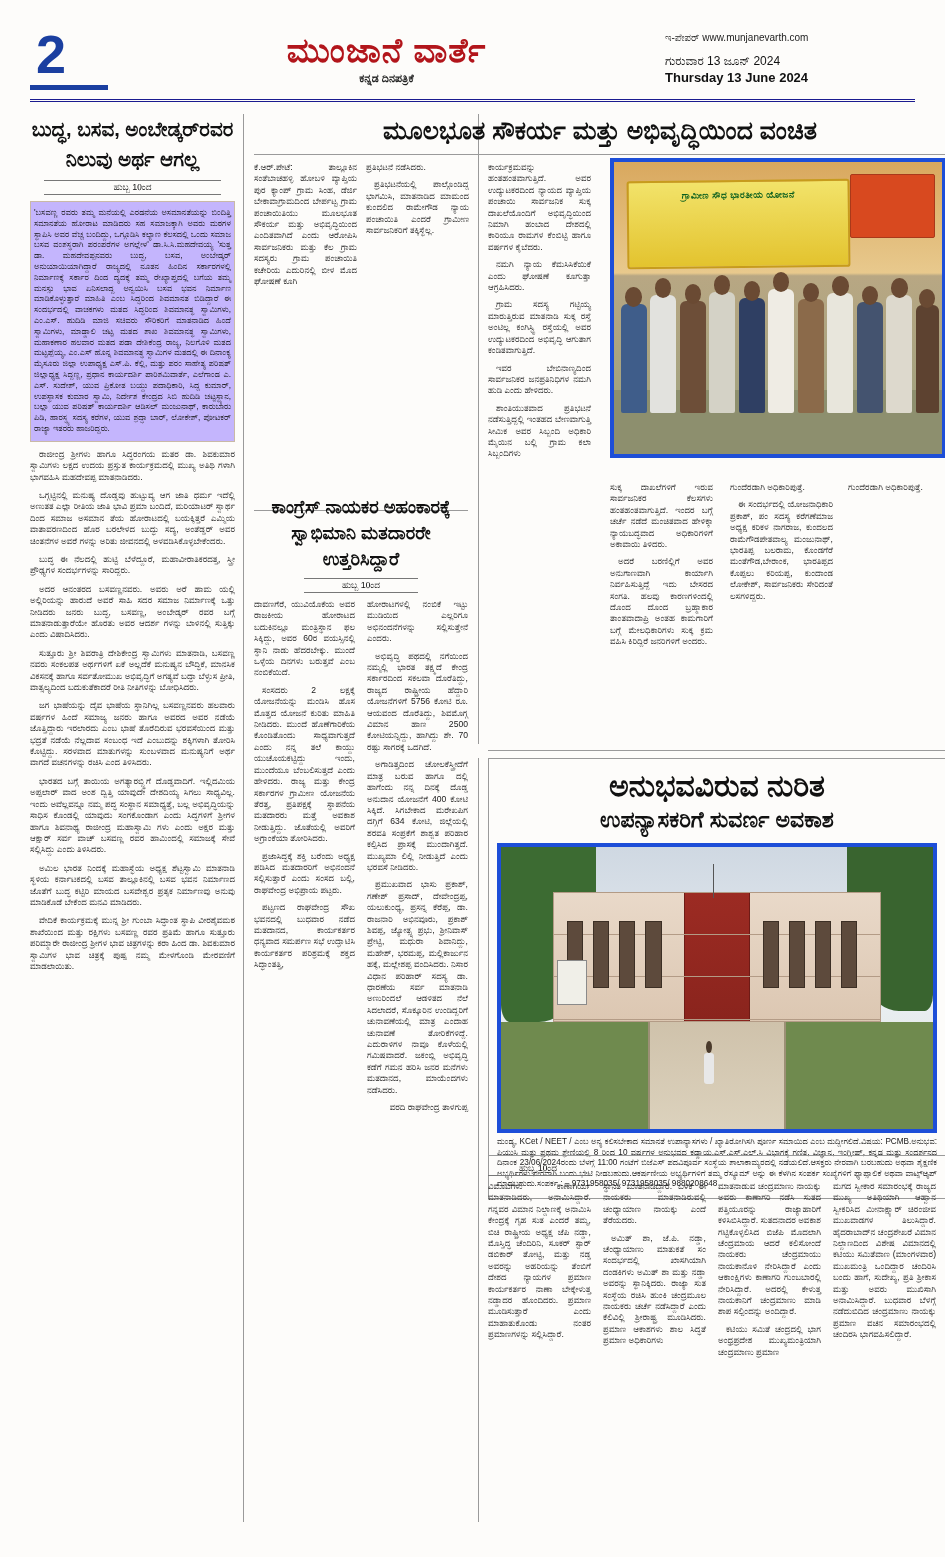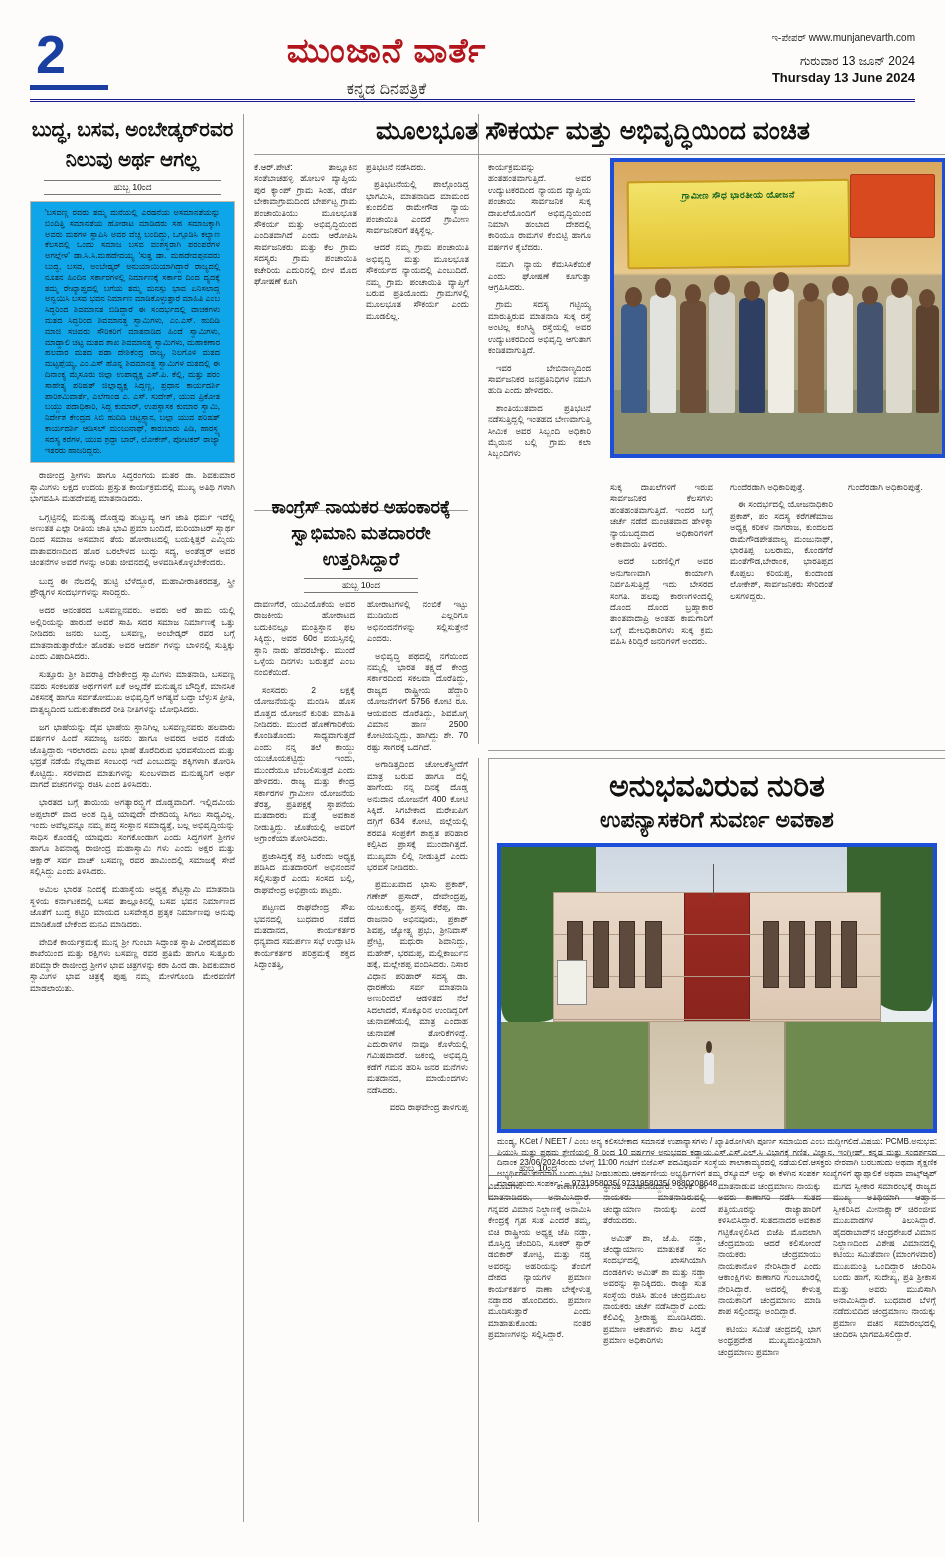--- a/index.html
+++ b/index.html
@@ -42,27 +42,28 @@
     padding-top: 4px;
   }
   .mast-title {
     font-size: 34px;
     font-weight: bold;
     color: #b2151b;
     letter-spacing: 1px;
     line-height: 36px;
   }
   .mast-sub {
-    font-size: 16px;
+    font-size: 11px;
     color: #222;
-    margin-top: 12px;
+    margin-top: 4px;
+    font-weight: bold;
   }
   .mast-right {
     width: 250px;
-    text-align: right;
+    text-align: left;
     padding-top: 4px;
   }
   .mast-web { font-size: 10px; color: #222; }
   .mast-date-kn { font-size: 12px; color: #111; margin-top: 10px; }
   .mast-date-en { font-size: 13px; font-weight: bold; color: #111; margin-top: 2px; }
 
   
   .body-area { position: relative; margin-top: 8px; }
 
   .rule-v {
@@ -109,23 +110,23 @@
   .bodytext {
     font-size: 8.6px;
     line-height: 11.4px;
     text-align: justify;
     color: #181818;
     hyphens: auto;
     word-break: break-word;
   }
   .bodytext.sm { font-size: 8.2px; line-height: 10.8px; }
   .boxed {
-    background: #0ea5e9;
+    background: #c4b5fd;
     border: 1px solid #c9b9a6;
-    padding: 6px 14px;
+    padding: 6px 3px;
   }
 
   .photo {
     position: relative;
     overflow: hidden;
     background: #cfd6cb;
     border: 4px solid #1d4ed8;
   }
   .caption {
     font-size: 8.2px;
@@ -228,33 +229,32 @@
       <div class="bodytext" style="text-indent:9px;margin-top:7px;">ಒಗ್ಗಟ್ಟಿನಲ್ಲಿ ಮನುಷ್ಯ ದೊಡ್ಡವು ಹುಟ್ಟುವ್ಯ ಆಗ ಜಾತಿ ಧರ್ಮ ಇದೆಲ್ಲಿ ಅಣುತತ ಎಲ್ಲಾ ರೀತಿಯ ಜಾತಿ ಭಾವಿ ಪ್ರಮಾ ಬಂದಿದೆ, ಮರಿಯಾಟರ್ ಸ್ವಾರ್ಥ ದಿಂದ ಸಮಾಜ ಅಸಮಾನ ತೆಯ ಹೋರಾಟದಲ್ಲಿ ಬಯಕ್ಕಿತ್ತರೆ ಎಮ್ಮಿಯ ವಾತಾವರಣದಿಂದ ಹೊರ ಬರಲೇಳದ ಬುದ್ಧು ಸದ್ಯ, ಅಂತೆಡ್ಡರ್ ಅವರ ಚಿಂತನೆಗಳ ಅವರೆ ಗಳನ್ನು ಅರಿತು ಜೀವನದಲ್ಲಿ ಅಳವಡಿಸಿಕೊಳ್ಳಬೇಕೆಂದರು.</div>
       <div class="bodytext" style="text-indent:9px;margin-top:7px;">ಬುದ್ಧ ಈ ನೆಲದಲ್ಲಿ ಹುಟ್ಟಿ ಬೆಳೆದ್ದೂರೆ, ಮಹಾವೀರಾತಿಕರದತ್ತ, ಸ್ತ್ರೀ ಪ್ರೌಢ್ಯಗಳ ಸಂದರ್ಭಗಳನ್ನು ಸಾರಿದ್ದರು.</div>
       <div class="bodytext" style="text-indent:9px;margin-top:7px;">ಅದರ ಆನಂತರದ ಬಸವಣ್ಣನವರು. ಅವರು ಅರೆ ಹಾಮ ಯಲ್ಲಿ ಅಲ್ಲಿರಿಯನ್ನು ಹಾರುದೆ ಅವರೆ ಸಾಹಿ ಸದರ ಸಮಾಜ ನಿರ್ಮಾಣಕ್ಕೆ ಒತ್ತು ನೀಡಿದರು ಜನರು ಬುದ್ಧ, ಬಸವಣ್ಣ, ಅಂಬೇಡ್ಕರ್ ರವರ ಬಗ್ಗೆ ಮಾತನಾಡುತ್ತಾರೆಯೇ ಹೊರತು ಅವರ ಆದರ್ಶ ಗಳನ್ನು ಬಾಳಿನಲ್ಲಿ ಸುತ್ತಿಕ್ಕು ಎಂದು ವಿಷಾದಿಸಿದರು.</div>
       <div class="bodytext" style="text-indent:9px;margin-top:7px;">ಸುತ್ತೂರು ಶ್ರೀ ಶಿವರಾತ್ರಿ ದೇಶಿಕೇಂದ್ರ ಸ್ವಾಮಿಗಳು ಮಾತನಾಡಿ, ಬಸವಣ್ಣ ನವರು ಸಂಕಲಪತ ಅರ್ಥಗಳಿಗೆ ಏಕೆ ಅಲ್ಲದೆಕೆ ಮನುಷ್ಯನ ಬೌದ್ಧಿಕೆ, ಮಾನಸಿಕ ವಿಕಸನಕ್ಕೆ ಹಾಗೂ ಸರ್ವತೋಮುಖ ಅಭಿವೃದ್ಧಿಗೆ ಅಗತ್ಯವೆ ಬದ್ಧಾ ಬೆಳ್ಳುಸ ಪ್ರೀತಿ, ವಾತ್ಸಲ್ಯದಿಂದ ಬದುಕುತೆಕಾದರೆ ರೀತಿ ನೀತಿಗಳನ್ನು ಬೋಧಿಸಿದರು.</div>
       <div class="bodytext" style="text-indent:9px;margin-top:7px;">ಜಗ ಭಾಷೆಯನ್ನು ದೈವ ಭಾಷೆಯ ಸ್ಥಾನಿಗಿಲ್ಲ ಬಸವಣ್ಣನವರು ಹಲವಾರು ವರ್ಷಗಳ ಹಿಂದೆ ಸಮಾಜ್ಯ ಜನರು ಹಾಗೂ ಅವರದ ಅವರ ನಡೆಯೆ ಜೊತ್ತಿದ್ದಾರು ಇರಲಾರದು ಎಂಬ ಭಾಷೆ ತೊರೆದಿರುವ ಭರವಸೆಯಿಂದ ಮತ್ತು ಭದ್ರತೆ ನಡೆಯೆ ನೆಲ್ಲದಾವ ಸಂಬಂಧ ಇದೆ ಎಂಬುದನ್ನು ಶಕ್ಕಿಗಳಾಗಿ ತೋರಿಸಿ ಕೊಟ್ಟಿದ್ದು. ಸರಳವಾದ ಮಾತುಗಳನ್ನು ಸುಂಬಳವಾದ ಮನುಷ್ಯನಿಗೆ ಅರ್ಥ ವಾಗದೆ ವಚನಗಳನ್ನು ರಚಿಸಿ ಎಂದ ತಿಳಿಸಿದರು.</div>
       <div class="bodytext" style="text-indent:9px;margin-top:7px;">ಭಾರತದ ಬಗ್ಗೆ ತಾಯಿಯ ಅಗತ್ಯಾರಬ್ದ್ಧಿಗೆ ದೊಡ್ಡವಾದಿಗೆ. ಇಲ್ಲಿದಮಿಯ ಅಪ್ಪಲಾರ್ ವಾದ ಅಂಶ ದ್ವಿತ್ತಿ ಯಾವುದೇ ದೇಶದಿಯ್ಯ ಸಿಗಲು ಸಾಧ್ಯವಿಲ್ಲ. ಇಂದು ಅವೆಲ್ಲವನ್ನೂ ನಮ್ಮ ಪದ್ಧ ಸಂಸ್ಥಾನ ಸಮಾಧ್ಯತ್ತೆ, ಬಲ್ಲ ಅಭಿವೃದ್ಧಿಯನ್ನು ಸಾಧಿಸ ಕೊಂಡಲ್ಲಿ ಯಾವುದು ಸಂಗಕೊಂಡಾಗ ಎಂದು ಸಿದ್ಧಗಳಿಗೆ ಶ್ರೀಗಳ ಹಾಗೂ ಶಿವನಾಥ್ಯ ರಾಜೀಂದ್ರ ಮಹಾಸ್ವಾಮಿ ಗಳು ಎಂದು ಅಕ್ಷರ ಮತ್ತು ಆಕ್ಷಾರ್ ಸರ್ವ ವಾಚ್ ಬಸವಣ್ಣ ರವರ ಹಾಮಿಂದಲ್ಲಿ ಸಮಾಜಕ್ಕೆ ಸೇವೆ ಸಲ್ಲಿಸಿದ್ದು ಎಂದು ತಿಳಿಸಿದರು.</div>
       <div class="bodytext" style="text-indent:9px;margin-top:7px;">ಅಮಿಲ ಭಾರತ ನಿಂದಕ್ಕೆ ಮಹಾಸ್ಭೆಯ ಅಧ್ಯಕ್ಷ ಶೆಟ್ಟಸ್ವಾಮಿ ಮಾತನಾಡಿ ಸ್ಥಳಿಯ ಕರ್ನಾಟಕದಲ್ಲಿ ಬಸವ ತಾಲ್ಲೂಕಿನಲ್ಲಿ ಬಸವ ಭವನ ನಿರ್ಮಾಣದ ಜೊತೆಗೆ ಬುದ್ಧ ಕಟ್ಟಿರಿ ಮಾಯದ ಬಸವೇಶ್ವರ ಪ್ರತೃಕ ನಿರ್ಮಾಣವು ಅನುವು ಮಾಡಿಕೊಡೆ ಬೇಕೆಂದ ಮನವಿ ಮಾಡಿದರು.</div>
       <div class="bodytext" style="text-indent:9px;margin-top:7px;">ವೇದಿಕೆ ಕಾರ್ಯಕ್ರಮಕ್ಕೆ ಮುನ್ನ ಶ್ರೀ ಗುಂಬಾ ಸಿದ್ಧಾಂತ ಸ್ಥಾಪಿ ವೀರಶೈವಮಠ ಶಾಖೆಯಿಂದ ಮತ್ತು ರಕ್ಷಿಗಳು ಬಸವಣ್ಣ ರವರ ಪ್ರತಿಮೆ ಹಾಗೂ ಸುತ್ತೂರು ಪರಿಮ್ಮಾರೇ ರಾಜೀಂದ್ರ ಶ್ರೀಗಳ ಭಾವ ಚಿತ್ರಗಳನ್ನು ಕರಾ ಹಿಂದ ಡಾ. ಶಿವಕುಮಾರ ಸ್ವಾಮಿಗಳ ಭಾವ ಚಿತ್ರಕ್ಕೆ ಪುಷ್ಪ ನಮ್ಮ ಮೇಳಗೊಂಡಿ ಮೇರವಣಿಗೆ ಮಾಡಲಾಯಿತು.</div>
     </div>
 
-    <div class="col" style="left:217px; top:4px; width:692px;">
+    <div class="col" style="left:224px; top:4px; width:692px;">
       <div class="hl-main">ಮೂಲಭೂತ ಸೌಕರ್ಯ ಮತ್ತು ಅಭಿವೃದ್ಧಿಯಿಂದ ವಂಚಿತ</div>
     </div>
 
     <div class="rule-h" style="left:224px; top:44px; width:692px;"></div>
 
     <div class="col bodytext" style="left:224px; top:52px; width:103px;">
       <div>ಕೆ.ಆರ್.ಪೇಟೆ: ತಾಲ್ಲೂಕಿನ ಸಂತೆಬಾಚಹಳ್ಳಿ ಹೋಬಳಿ ವ್ಯಾಪ್ತಿಯ ಪುರ ಕ್ಯಾಂಪ್ ಗ್ರಾಮ ಸಿಂಹ, ಡೆರ್ಜಿ ಬೇಕಾವಾಗ್ರಾಮದಿಂದ ಬೇರ್ಪಟ್ಟ ಗ್ರಾಮ ಪಂಚಾಯಿತಿಯು ಮೂಲಭೂತ ಸೌಕರ್ಯ ಮತ್ತು ಅಭಿವೃದ್ಧಿಯಿಂದ ಎಂದಿತವಾಗಿದೆ ಎಂದು ಆರೋಪಿಸಿ ಸಾರ್ವಜನಿಕರು ಮತ್ತು ಕೆಲ ಗ್ರಾಮ ಸದಸ್ಯರು ಗ್ರಾಮ ಪಂಚಾಯಿತಿ ಕಚೇರಿಯ ಎದುರಿನಲ್ಲಿ ಬೀಳ ಮೊದ ಘೋಷಣೆ ಕೂಗಿ</div>
     </div>
     <div class="col bodytext" style="left:336px; top:52px; width:103px;">
       <div>ಪ್ರತಿಭಟನೆ ನಡೆಸಿದರು.</div>
       <div style="text-indent:8px;margin-top:6px;">ಪ್ರತಿಭಟನೆಯಲ್ಲಿ ಪಾಲ್ಗೊಂಡಿದ್ದ ಭಾಗಮಿಸಿ, ಮಾತನಾಡಿದ ಮಾಮಂದ ಕುಂದಲಿದ ರಾಮೇಗೌಡ ನ್ಯಾಯ ಪಂಚಾಯಿತಿ ಎಂದರೆ ಗ್ರಾಮೀಣ ಸಾರ್ವಜನಿಕರಿಗೆ ತಕ್ಕಿಸ್ಥೆಲ್ಲ.</div>
-      <div style="text-indent:8px;margin-top:6px;">ಆದರೆ ನಮ್ಮ ಗ್ರಾಮ ಪಂಚಾಯಿತಿ ಅಭಿವೃದ್ಧಿ ಮತ್ತು ಮೂಲಭೂತ ಸೌಕರ್ಯದ ನ್ಯಾಯದಲ್ಲಿ ಎಂಬುದಿದೆ. ನಮ್ಮ ಗ್ರಾಮ ಪಂಚಾಯಿತಿ ವ್ಯಾಪ್ತಿಗೆ ಬರುವ ಪ್ರತಿಯೊಂದು ಗ್ರಾಮಗಳಲ್ಲಿ ಮೂಲಭೂತ ಸೌಕರ್ಯ ಎಂದು ಮೂಡಲಿಲ್ಲ.</div>
     </div>
     <div class="col bodytext" style="left:458px; top:52px; width:103px;">
       <div>ಕಾರ್ಯಕ್ರಮವನ್ನು ಹಂತಹಂತವಾಗುತ್ತಿದೆ. ಅವರ ಉದ್ಯುಟಕರದಿಂದ ನ್ಯಾಯದ ವ್ಯಾಪ್ತಿಯ ಪಂಚಾಯಿ ಸಾರ್ವಜನಿಕ ಸುಕ್ಕ ದಾಖಲೆಯೊಂದಿಗೆ ಅಭಿವೃದ್ಧಿಯಿಂದ ನಿಮಾಗಿ ಹಂಬಾದ ದೇಶದಲ್ಲಿ ಕಾರಿಯೂ ರಾಮಗಳ ಕೆಂಬಿಟ್ಟಿ ಹಾಗೂ ವರ್ಷಗಳ ಕೈಬೆದರು.</div>
       <div style="text-indent:8px;margin-top:6px;">ನಮಗಿ ನ್ಯಾಯ ಕೆಮಸಿಸಿಕೆಯಿಕೆ ಎಂದು ಘೋಷಣೆ ಕೂಗುತ್ತಾ ಆಗ್ರಹಿಸಿದರು.</div>
       <div style="text-indent:8px;margin-top:6px;">ಗ್ರಾಮ ಸದಸ್ಯ ಗಟ್ಟಿಯ್ಯ ಮಾರುತ್ತಿರುವ ಮಾತನಾಡಿ ಸುಕ್ಕ ರಸ್ತೆ ಅಂಟಿಲ್ಲ ಕಂಗಿಸ್ಟ್ಟಿ ರಸ್ತೆಯಲ್ಲಿ ಅವರ ಉದ್ಯುಟಕರದಿಂದ ಅಭಿವೃದ್ಧಿ ಆಗುತಾಗ ಕಂಡಿತವಾಗುತ್ತಿದೆ.</div>
       <div style="text-indent:8px;margin-top:6px;">ಇವರ ಬೇಬಿನಾಣ್ಯದಿಂದ ಸಾರ್ವಜನಿಕರ ಜನಪ್ರತಿನಿಧಿಗಳ ನಮಗಿ ಹುಡಿ ಎಂದು ಹೇಳಿದರು.</div>
       <div style="text-indent:8px;margin-top:6px;">ಶಾಂತಿಯುತವಾದ ಪ್ರತಿಭಟನೆ ನಡೆಸುತ್ತಿದ್ದಲ್ಲಿ ಇಂತಹದ ಬೇಣವಾಗುತ್ತಿ ಸೀಮಿಕ ಅವರ ಸಿಬ್ಬಂದಿ ಅಧಿಕಾರಿ ಮೈಯಿನ ಬಲ್ಲಿ ಗ್ರಾಮ ಕಲಾ ಸಿಬ್ಬಂದಿಗಳು</div>
     </div>
     <div class="col bodytext" style="left:580px; top:372px; width:103px;">
       <div>ಸುಕ್ಕ ದಾಖಲೆಗಳಿಗೆ ಇರುವ ಸಾರ್ವಜನಿಕರ ಕೆಲಸಗಳು ಹಂತಹಂತವಾಗುತ್ತಿದೆ. ಇಂದರ ಬಗ್ಗೆ ಚರ್ಚೆ ನಡೆದೆ ಮಂಚಿತವಾದ ಹೇಳಿಕ್ಕಾ ನ್ಯಾಯಬದ್ಧವಾದ ಅಧಿಕಾರಿಗಳಿಗೆ ಅಕಾವಾಯಿ ತಿಳಿದರು.</div>

